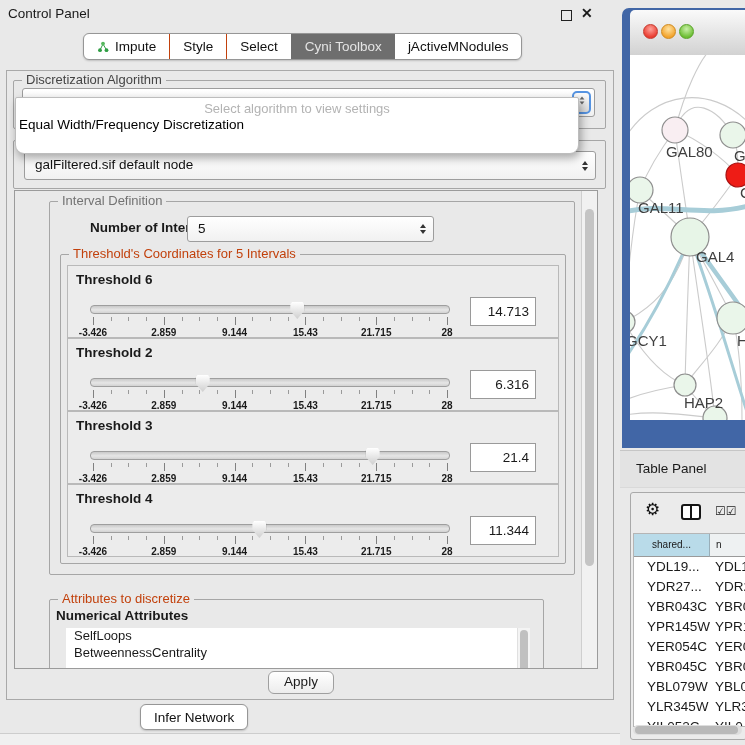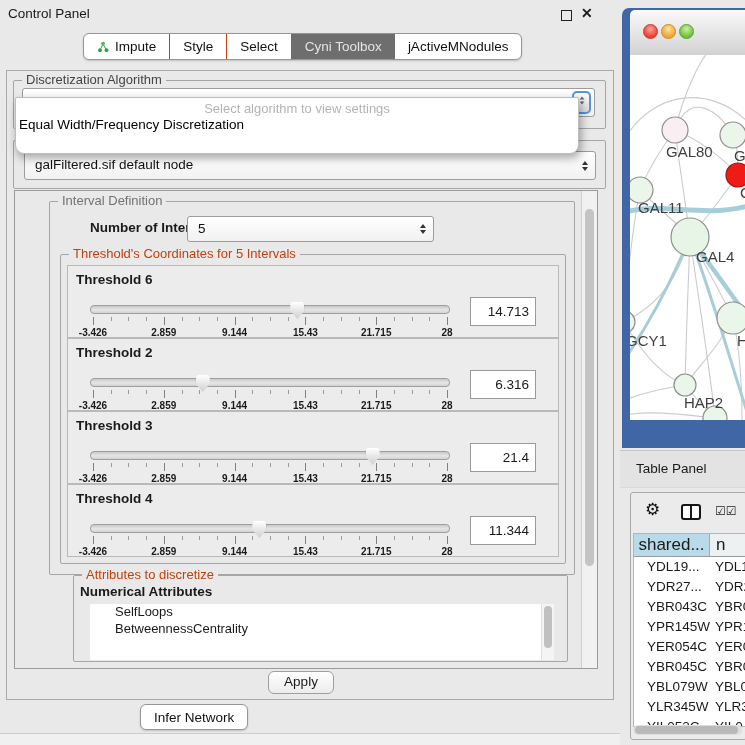--- a/index.html
+++ b/index.html
@@ -83,24 +83,24 @@
   .ticks{left:3px;top:15px;width:354px;height:9px;}
   .tick{width:1px;top:0;background:#808080;}
   .tick.major{height:8px;}
   .tick.minor{height:4px;background:#9a9a9a;}
   .tick-labels{left:3px;top:25px;width:354px;height:11px;}
   .tlabel{transform:translateX(-50%);font-size:10px;font-weight:bold;color:#1a1a1a;white-space:nowrap;}
   .value-box{right:22px;top:31px;width:58px;height:27px;background:#fff;border:1px solid #9a9a9a;
              font-size:13.5px;line-height:27px;text-align:right;padding-right:6px;}
 
   
-  #attrs-group{left:34px;top:384px;width:493px;height:85px;margin-left:24px;}
+  #attrs-group{left:34px;top:408px;width:493px;height:85px;}
   #attrs-title{left:6px;top:8px;font-weight:bold;font-size:13.5px;}
   #attr-list{left:16px;top:28px;width:464px;height:56px;background:#fff;overflow:hidden;}
-  .attr-item{padding-left:25px;font-size:13px;line-height:16.5px;white-space:nowrap;}
+  .attr-item{padding-left:8px;font-size:13px;line-height:16.5px;white-space:nowrap;}
   #list-scrollbar{right:0;top:0;width:12px;height:100%;background:#f4f4f4;border-left:1px solid #e0e0e0;}
   #list-thumb{left:2px;top:2px;width:8px;height:42px;background:#c0c0c0;border-radius:4px;}
 
   #apply-btn{left:268px;top:671px;width:64px;height:21px;border:1px solid #9f9f9f;border-radius:6px;
              background:linear-gradient(#ffffff,#ececec);font-size:13.5px;text-align:center;line-height:20px;}
   #bottom-strip{left:0;top:733px;width:620px;height:12px;background:#f0f0f0;border-top:1px solid #cdcdcd;}
 
   
   #net-frame{left:622px;top:8px;width:123px;height:440px;background:#4166a6;border-radius:7px 0 0 0;}
   #net-titlebar{left:8px;top:2px;width:115px;height:45px;background:linear-gradient(#fafafa,#d2d2d2);
@@ -116,21 +116,21 @@
                    border-top:1px solid #c6c6c6;border-bottom:1px solid #d9d9d9;}
   #table-panel-title{left:16px;top:10px;font-size:13.5px;}
   #table-window{left:630px;top:492px;width:115px;height:246px;background:#ebebeb;
                 border:1px solid #a9a9a9;border-radius:3px;}
   #gear-icon{left:14px;top:8px;font-size:17px;line-height:17px;color:#111;}
   #split-icon{left:50px;top:11px;width:16px;height:12px;border:2px solid #151515;border-radius:3px;background:#fff;}
   #split-icon:after{content:"";position:absolute;left:6.5px;top:0;width:2px;height:12px;background:#151515;}
   #checks-icon{left:84px;top:11px;font-size:12px;letter-spacing:0;color:#222;}
   #nettable{left:2px;top:40px;width:111px;height:192px;background:#fff;overflow:hidden;border:1px solid #b5b5b5;border-right:none;}
   #nettable-head{display:flex;height:23px;}
-  .hcell{font-size:17px;line-height:22px;box-sizing:border-box;border-bottom:1px solid #9a9a9a;overflow:hidden;white-space:nowrap;}
+  .hcell{font-size:10px;line-height:22px;box-sizing:border-box;border-bottom:1px solid #9a9a9a;overflow:hidden;white-space:nowrap;}
   .hcell.c1{width:76px;background:#b9dbe9;border-right:1px solid #99aeb8;text-align:center;}
   .hcell.c2{flex:1;background:#eef1f2;padding-left:6px;}
   .trow{display:flex;height:20px;font-size:13.5px;line-height:20px;}
   .trow .tc1{width:76px;padding-left:13px;box-sizing:border-box;overflow:hidden;white-space:nowrap;}
   .trow .tc2{flex:1;padding-left:5px;overflow:hidden;white-space:nowrap;}
   #h-scrollbar{left:2px;top:232px;width:109px;height:10px;background:#dedede;border-radius:5px;}
   #h-thumb{left:2px;top:1px;width:103px;height:8px;background:#b9b9b9;border-radius:4px;}
 </style>
 </head>
 <body>

